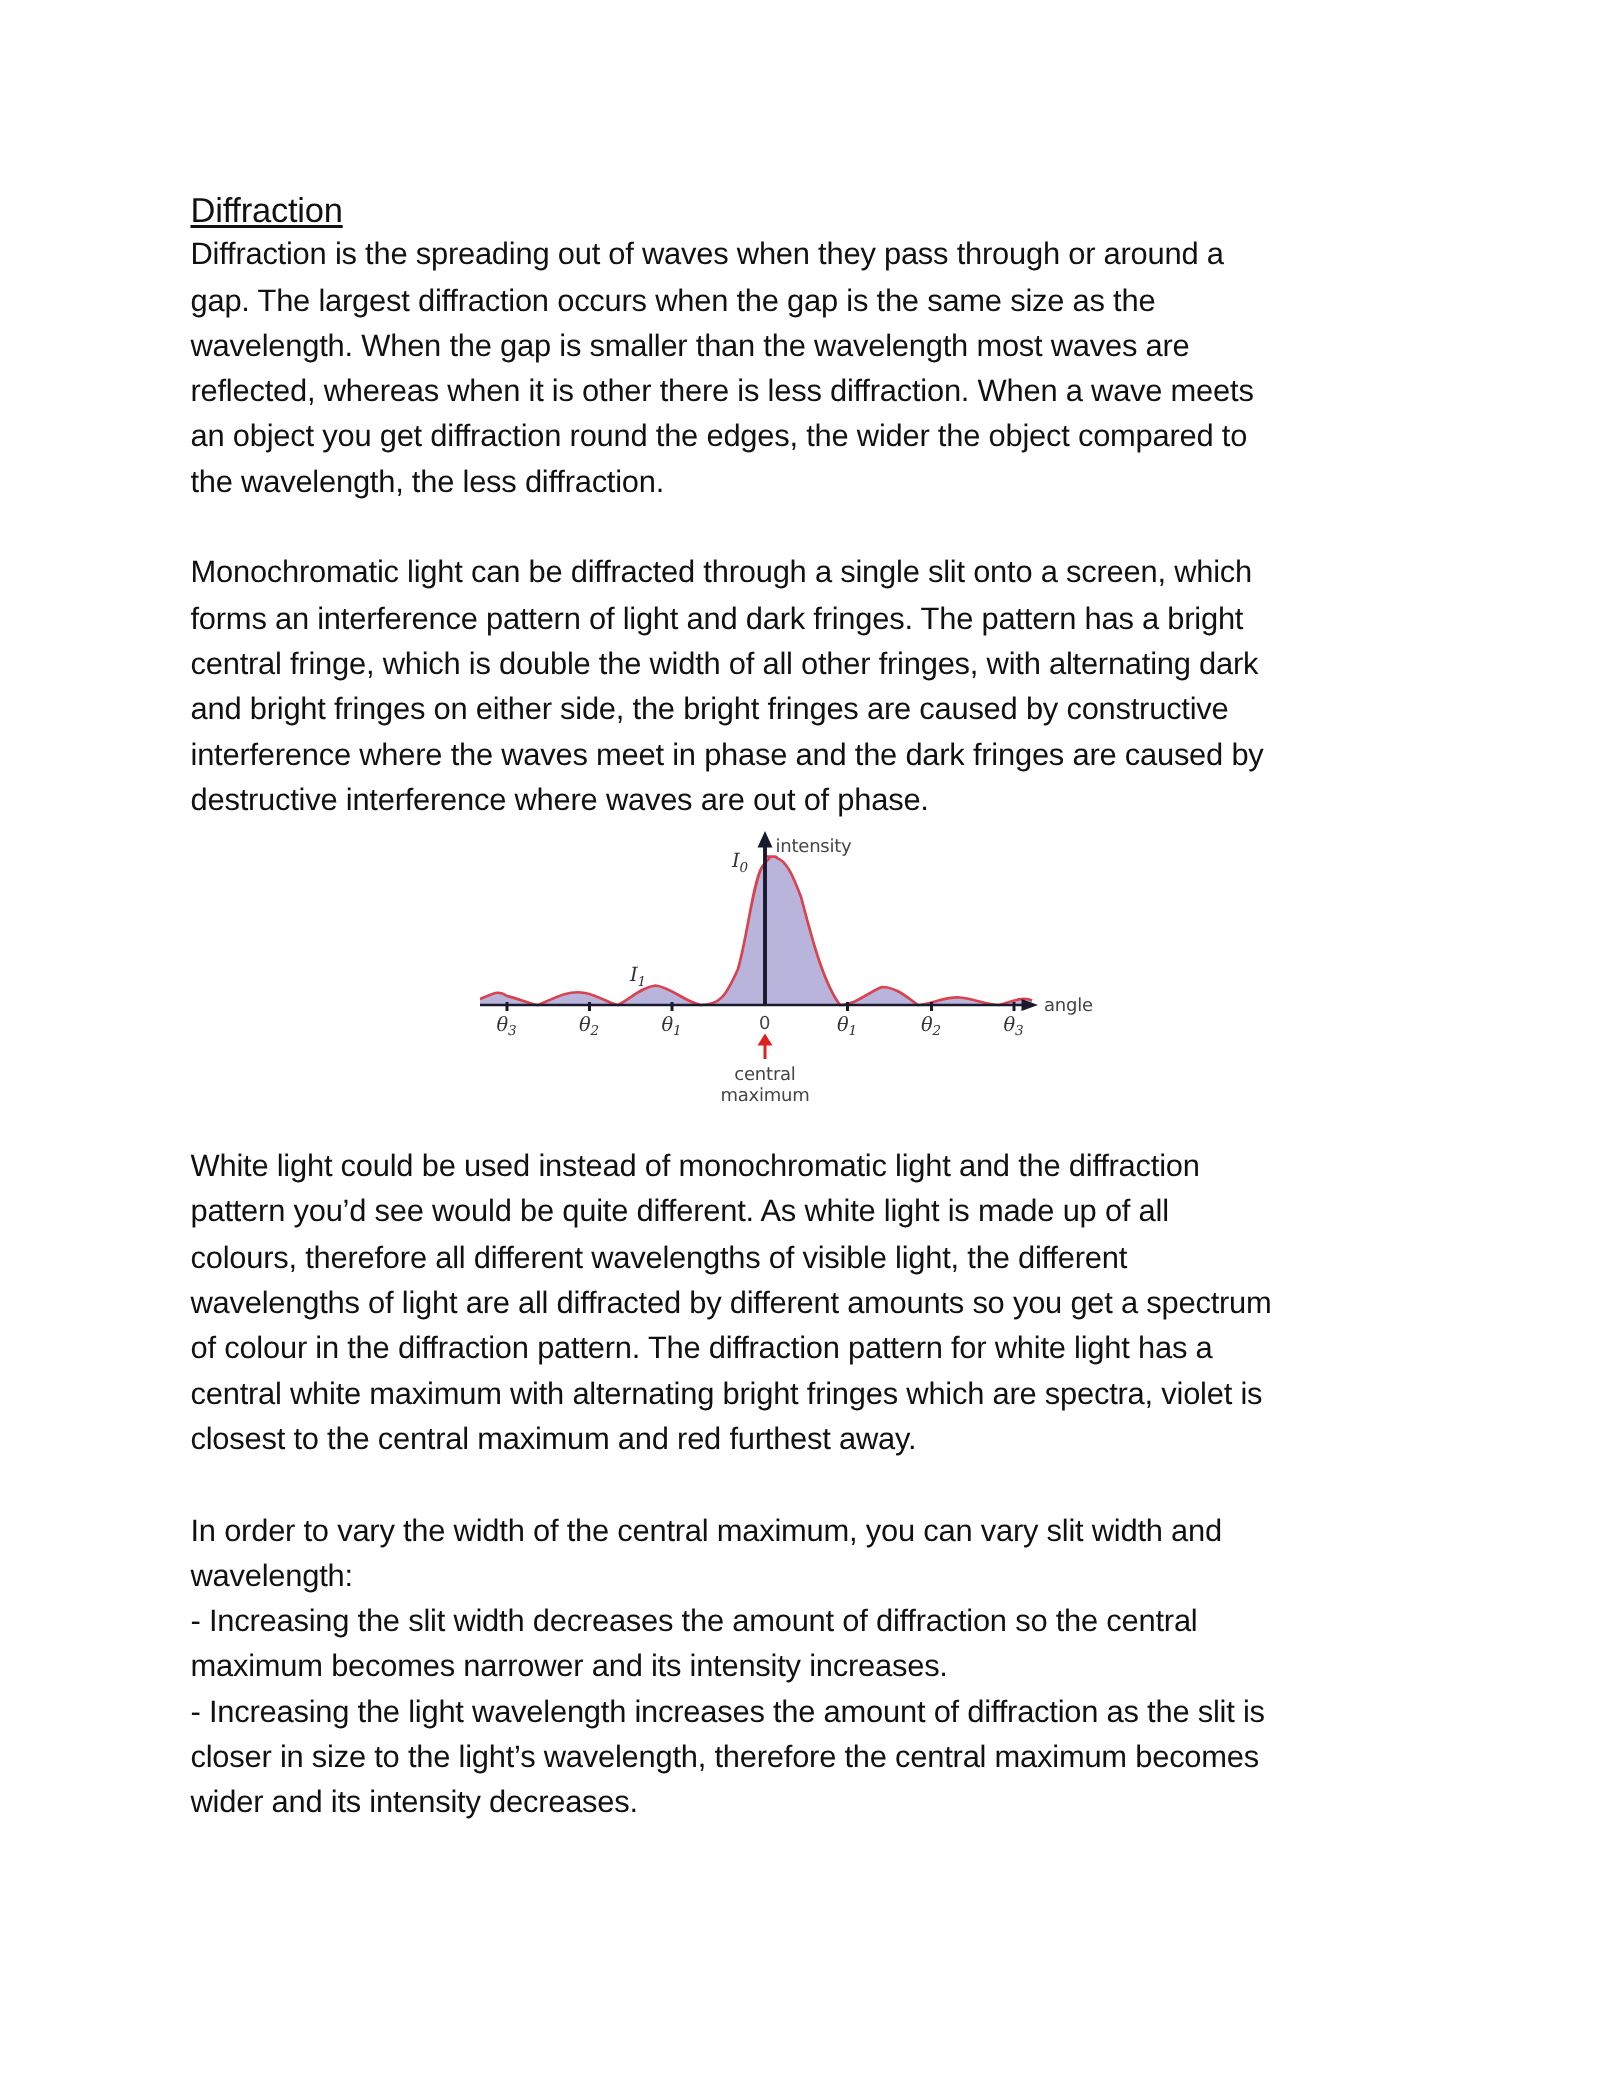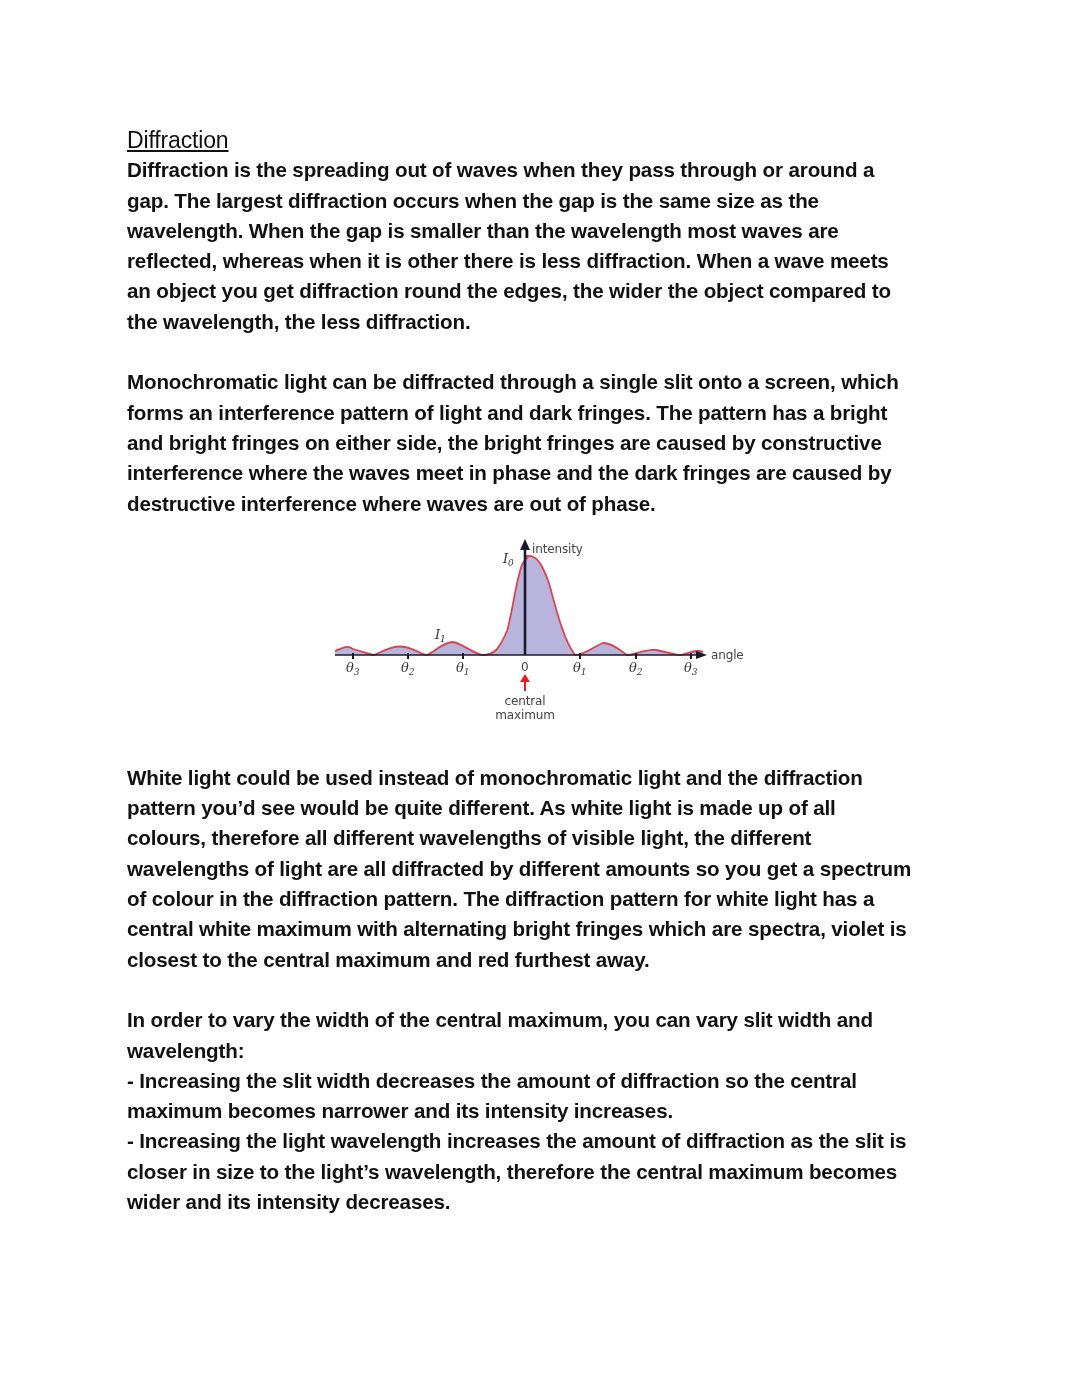--- a/index.html
+++ b/index.html
@@ -34,27 +34,26 @@
     }
     .para {
       margin: 0;
     }
     .gap {
       height: 30.3px;
     }
     .line {
       display: block;
       white-space: nowrap;
-      font-weight: bold;
     }
     .figure {
       position: relative;
       width: 830px;
       height: 212px;
-      margin: 16px;
+      margin: 1px;
     }
     .figure svg {
       position: absolute;
       left: 192px;
       top: 4px;
     }
     .lbl {
       font-family: "DejaVu Sans", sans-serif;
       font-size: 12px;
       fill: #444444;
@@ -78,20 +77,21 @@
     <span class="line">wavelength. When the gap is smaller than the wavelength most waves are</span>
     <span class="line">reflected, whereas when it is other there is less diffraction. When a wave meets</span>
     <span class="line">an object you get diffraction round the edges, the wider the object compared to</span>
     <span class="line">the wavelength, the less diffraction.</span>
   </p>
   <div class="gap"></div>
 
   <p class="para">
     <span class="line">Monochromatic light can be diffracted through a single slit onto a screen, which</span>
     <span class="line">forms an interference pattern of light and dark fringes. The pattern has a bright</span>
+    <span class="line">central fringe, which is double the width of all other fringes, with alternating dark</span>
     <span class="line">and bright fringes on either side, the bright fringes are caused by constructive</span>
     <span class="line">interference where the waves meet in phase and the dark fringes are caused by</span>
     <span class="line">destructive interference where waves are out of phase.</span>
   </p>
 
   <div class="figure">
     <svg width="440" height="200" viewBox="0 0 440 200">
 
       <path d="M0,112
            C10,108 12,106 18,110

